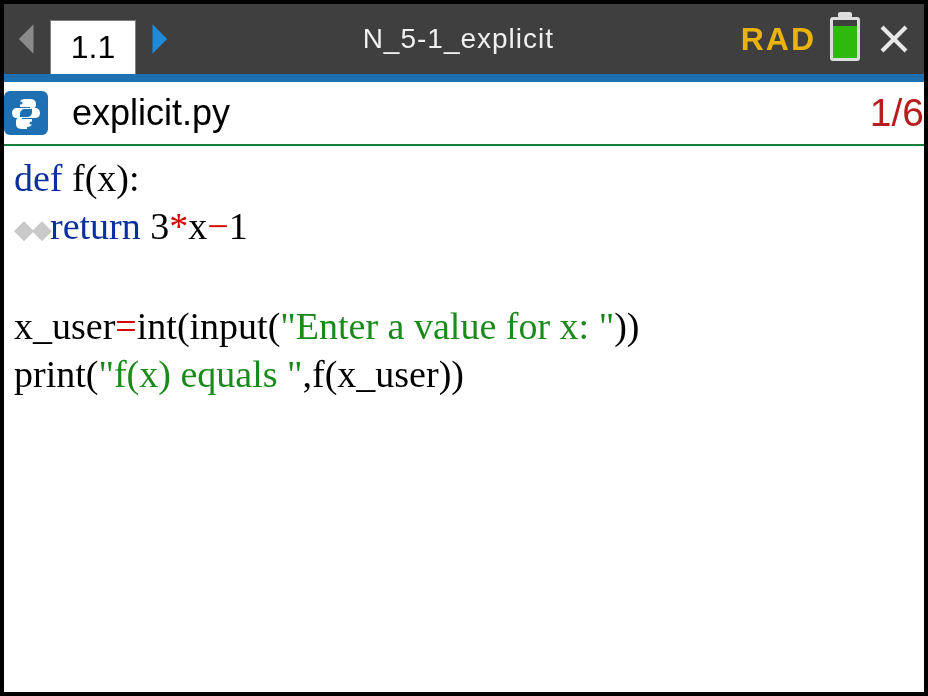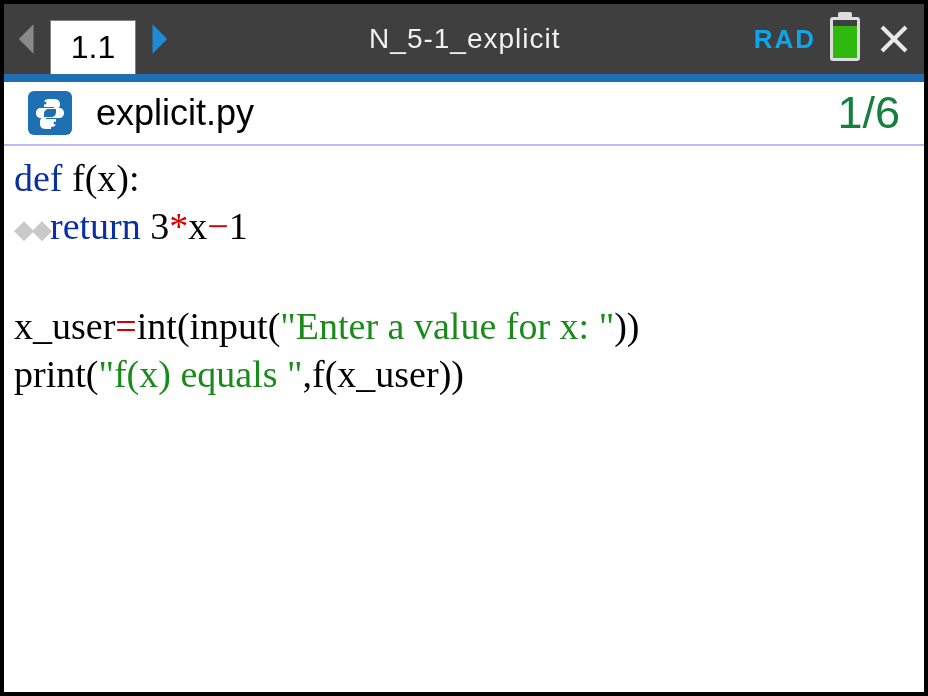--- a/index.html
+++ b/index.html
@@ -47,21 +47,21 @@
   .title-center {
     flex:1;
     color:#f0f0f0;
     font-size: 28px;
     text-align:center;
     letter-spacing:1px;
   }
   .status-right {
     display:flex; align-items:center; gap:14px; padding-right:4px;
   }
-  .rad-label { color:#0ea5e9; font-size:26px; letter-spacing:2px; font-weight:600; }
+  .rad-label { color:#eab308; font-size:32px; letter-spacing:2px; font-weight:600; }
   .battery {
     width: 30px; height: 44px;
     border: 3px solid #ddd;
     border-radius:3px;
     position:relative;
     display:flex; align-items:flex-end; justify-content:center;
   }
   .battery::before {
     content:"";
     position:absolute; top:-8px; left:50%; transform:translateX(-50%);
@@ -69,35 +69,35 @@
   }
   .battery-fill { width:100%; height:85%; background:#2fb80e; }
   .close-x { width:40px; height:40px; display:flex; align-items:center; justify-content:center; color:#e8e8e8; cursor:pointer;}
   .close-x svg { width:32px; height:32px; }
 
   .accent-bar { height:8px; background:#1f6fb3; }
 
   .file-row {
     height: 64px;
     background:#fff;
-    border-bottom: 2px solid #c4b5fd;
+    border-bottom: 2px solid #15803d;
     display:flex; align-items:center;
-    padding: 0 24px;
+    padding: 0 0;
     gap: 16px;
   }
   .py-icon {
     width:44px; height:44px;
     background:#1f6fb3;
     border-radius:6px;
     display:flex; align-items:center; justify-content:center;
   }
   .py-icon svg { width:32px; height:32px; }
   .filename { font-size:36px; color:#000; margin-left:8px; }
   .file-row .spacer { flex:1; }
-  .line-indicator { font-size:45px; color:#15803d; }
+  .line-indicator { font-size:39px; color:#b91c1c; }
 
   .code-area {
     flex:1;
     background:#fff;
     padding: 8px 10px;
     font-family: Liberation Serif, serif;
     font-size: 38px;
     line-height: 48px;
     white-space: pre;
     color:#000;

